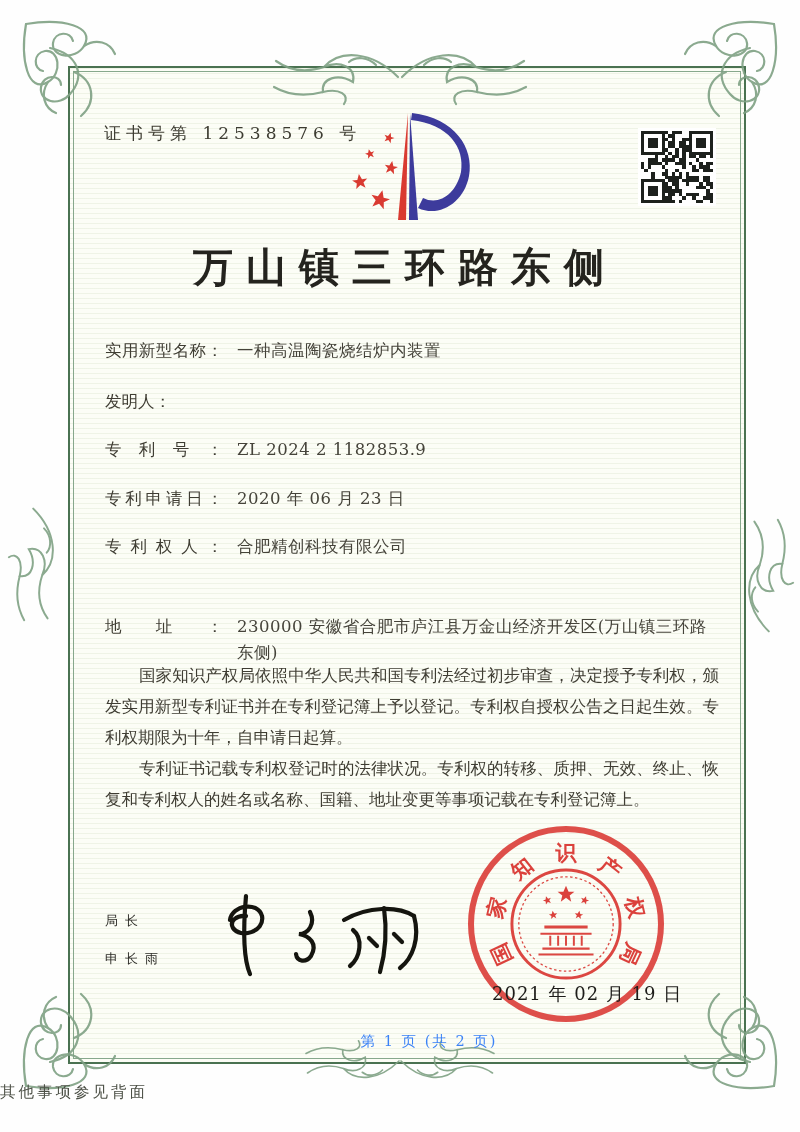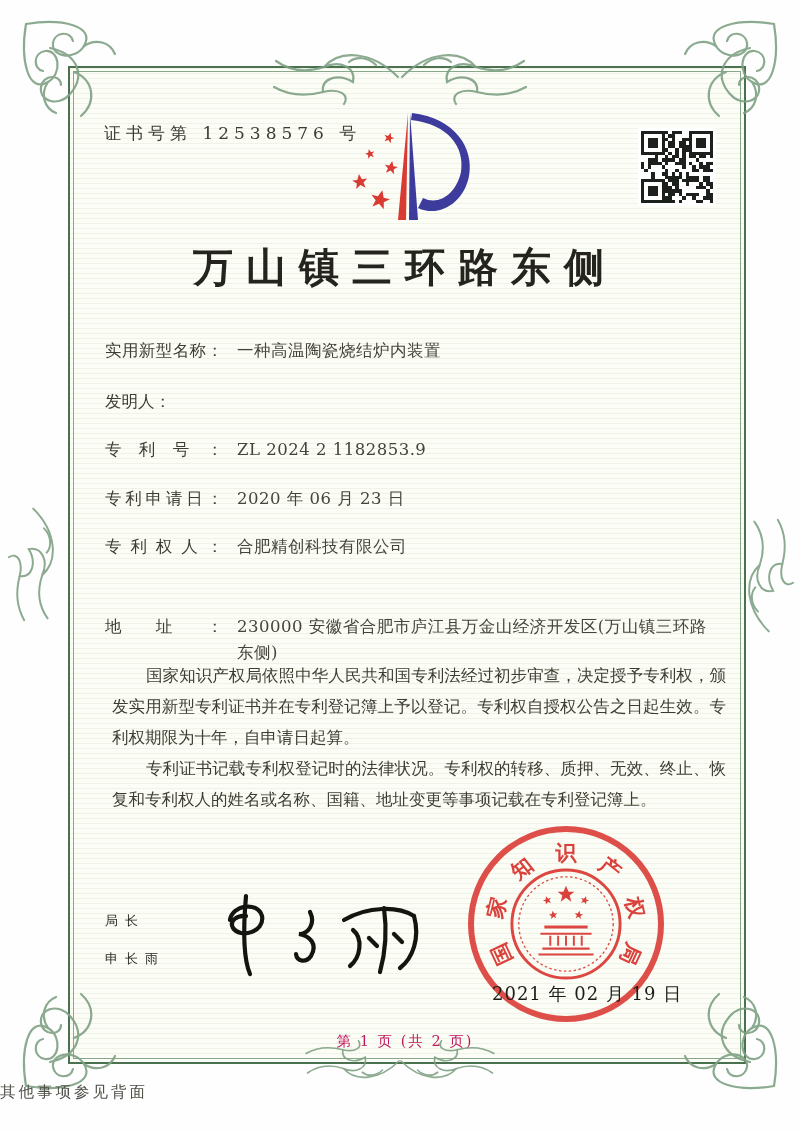--- a/index.html
+++ b/index.html
@@ -35,38 +35,38 @@
   .field-row{left:105px;width:614px;display:flex;align-items:flex-start;font-size:16.5px;line-height:26px;}
   .field-label{
     flex:0 0 118px;display:inline-block;text-align:justify;text-align-last:justify;
     color:#3f3d33;
   }
   .field-value{flex:1;padding-left:14px;color:#45433a;letter-spacing:.5px;}
   .row-1{top:338px;}  .row-2{top:389px;flex-direction:column;}  .row-3{top:437px;}
   .row-4{top:486px;justify-content:center;}  .row-5{top:534px;}  .row-6{top:582px;margin-top:32px;}
   .grant-row{left:105px;top:631px;width:620px;display:flex;font-size:16.5px;}
   .grant-left{width:330px;}
-  .paras{left:105px;top:660px;width:614px;font-size:16.5px;line-height:31px;text-align:justify;color:#3f3d33;margin-left:7px;}
+  .paras{left:105px;top:660px;width:614px;font-size:16.5px;line-height:31px;text-align:justify;color:#3f3d33;}
   .paras p{margin:0;text-indent:34px;}
   .director{left:105px;font-size:13px;letter-spacing:7px;color:#2d2c27;}
   .director-title{top:912px;}
   .director-name{top:950px;}
   .signature{left:216px;top:880px;width:218px;height:108px;}
   .seal{
     left:468px;top:826px;width:196px;height:196px;border-radius:50%;
     border:6px solid rgba(217,55,50,.88);box-sizing:border-box;z-index:5;
   }
   .seal-chars{position:absolute;inset:0;}
   .seal-chars span{
     position:absolute;left:50%;top:50%;font-size:21px;font-weight:700;
     color:rgba(217,55,50,.95);font-family:"DejaVu Serif",serif;
   }
   .emblem{position:absolute;left:50%;top:50%;transform:translate(-50%,-50%);}
   .seal-date{left:492px;top:982px;font-size:18px;color:#1d1c19;letter-spacing:1px;z-index:6;}
-  .page-indicator{left:68px;top:1032px;width:674px;text-align:center;font-size:14.5px;letter-spacing:2px;color:#be185d;}
+  .page-indicator{left:68px;top:1032px;width:674px;text-align:center;font-size:14.5px;letter-spacing:2px;color:#3b82f6;padding-left:24px;}
   .back-note{left:0;top:1082px;width:800px;text-align:left;font-size:15.5px;letter-spacing:3px;color:#4c5046;}
 </style>
 </head>
 <body>
 
 <div id="page">
 
   <div class="frame-outer">
     <div class="frame-inner"></div>
   </div>

